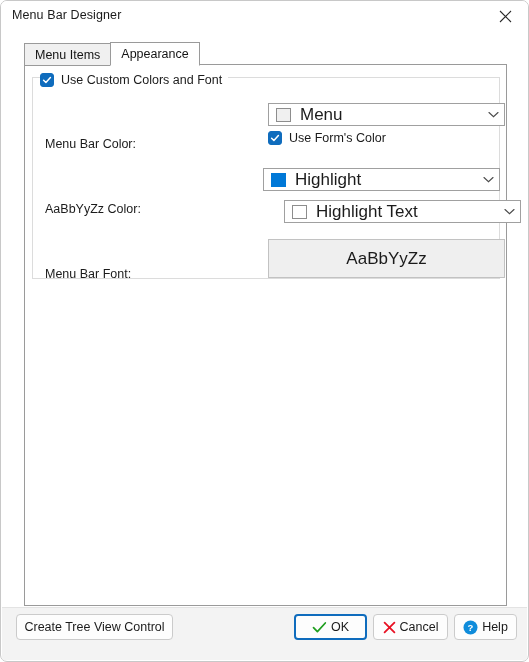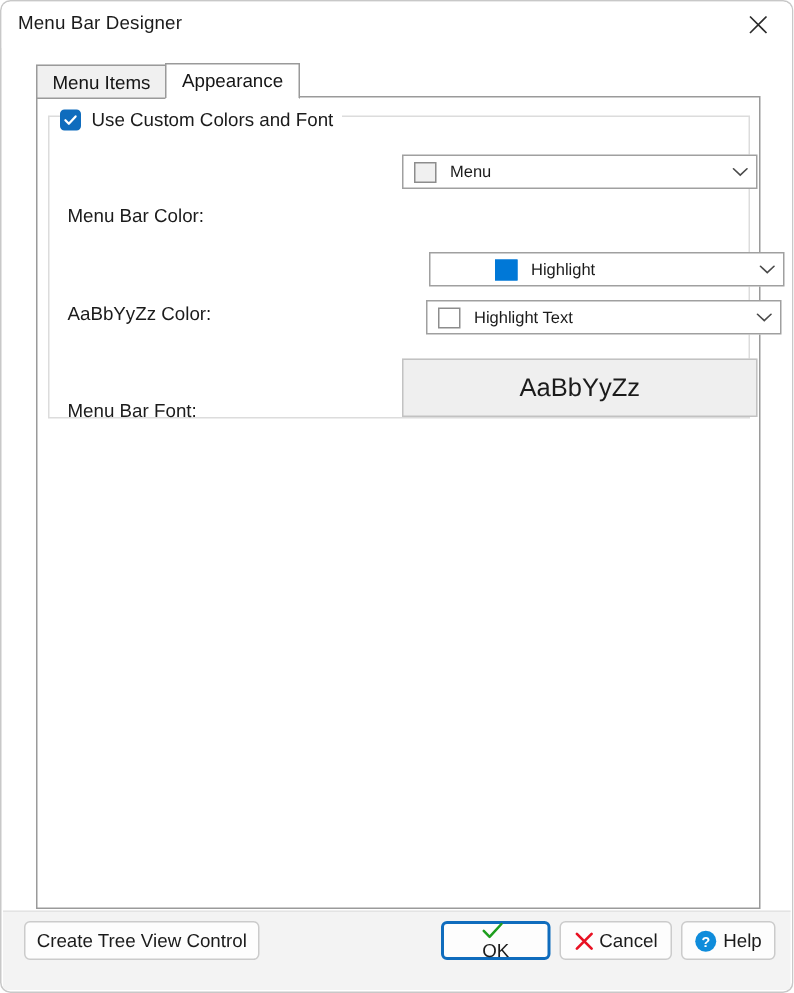--- a/index.html
+++ b/index.html
@@ -127,21 +127,21 @@
     cursor: default;
   }
   .swatch {
     width: 15px; height: 14px;
     margin-left: 7px;
     border: 1px solid #8d8d8d;
     flex: 0 0 auto;
   }
   .combo-text {
     margin-left: 9px;
-    font-size: 11px;
+    font-size: 17px;
     color: #1b1b1b;
     white-space: nowrap;
     flex: 1 1 auto;
   }
   .combo-arrow {
     width: 22px;
     display: flex; align-items: center; justify-content: center;
     flex: 0 0 auto;
   }
   .combo-arrow svg { display: block; }
@@ -228,23 +228,31 @@
       <div class="combo" style="left:235px; top:25px; width:237px;">
         <span class="swatch" style="background:#f0f0f0;"></span>
         <span class="combo-text">Menu</span>
         <span class="combo-arrow">
           <svg width="11" height="7" viewBox="0 0 11 7">
             <path d="M1 1.5 L5.5 5.7 L10 1.5" stroke="#4a4a4a" stroke-width="1.1" fill="none" stroke-linecap="round"></path>
           </svg>
         </span>
       </div>
 
+      <div style="position:absolute; left:235px; top:53px; display:flex; align-items:center;">
+        <span class="cb">
+          <svg width="10" height="10" viewBox="0 0 10 10">
+            <path d="M1.6 5.2 L3.9 7.5 L8.4 2.6" stroke="#ffffff" stroke-width="1.5" fill="none" stroke-linecap="round" stroke-linejoin="round"></path>
+          </svg>
+        </span>
+        <span class="cb-label">Use Form's Color</span>
+      </div>
 
       <div class="field-label" style="left:12px; top:96px;">AaBbYyZz Color:</div>
-      <div class="combo" style="left:253px; top:90px; width:237px;padding-left:36px;">
+      <div class="combo" style="left:230px; top:90px; width:237px;">
         <span class="swatch" style="background:#0078d7; border-color:#0078d7;"></span>
         <span class="combo-text">Highlight</span>
         <span class="combo-arrow">
           <svg width="11" height="7" viewBox="0 0 11 7">
             <path d="M1 1.5 L5.5 5.7 L10 1.5" stroke="#4a4a4a" stroke-width="1.1" fill="none" stroke-linecap="round"></path>
           </svg>
         </span>
       </div>
 
       <div class="combo" style="left:235px; top:122px; width:237px;margin-left:16px;">
@@ -264,21 +272,21 @@
 
     </div>
   </div>
 
   <div id="footer">
 
     <div class="btn" style="left:14px; top:6px; width:157px;">
       <span>Create Tree View Control</span>
     </div>
 
-    <div class="btn focused" style="left:292px; top:6px; width:73px;flex-direction:column;">
+    <div class="btn focused" style="left:292px; top:6px; width:73px;">
       <span class="btn-ico">
         <svg width="15" height="13" viewBox="0 0 15 13">
           <path d="M1.5 6.6 L5.4 10.6 L13.3 2" stroke="#1e9e1e" stroke-width="1.7" fill="none" stroke-linecap="round" stroke-linejoin="round"></path>
         </svg>
       </span>
       <span>OK</span>
     </div>
 
     <div class="btn" style="left:371px; top:6px; width:75px;">
       <span class="btn-ico">

